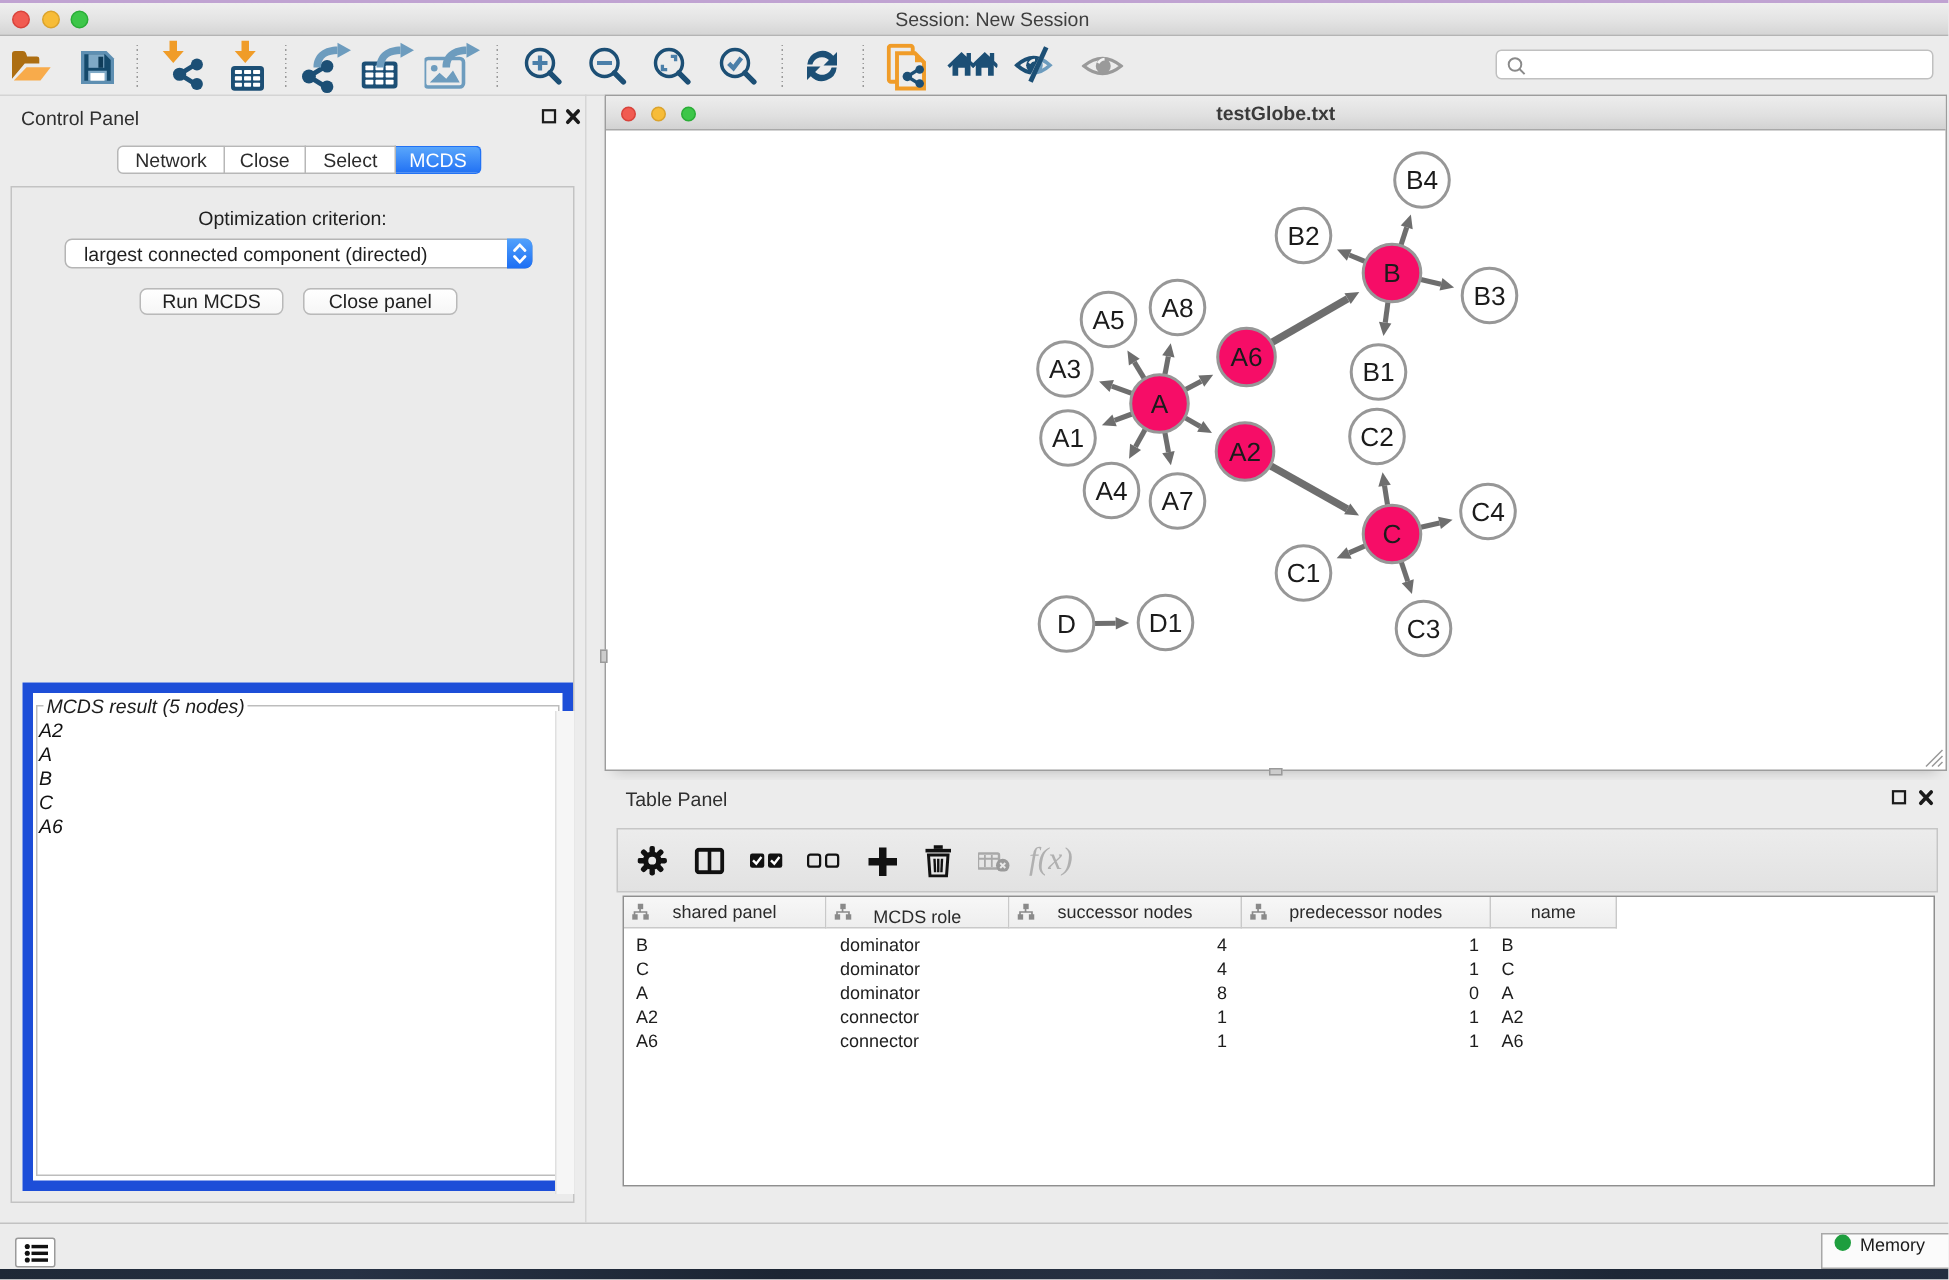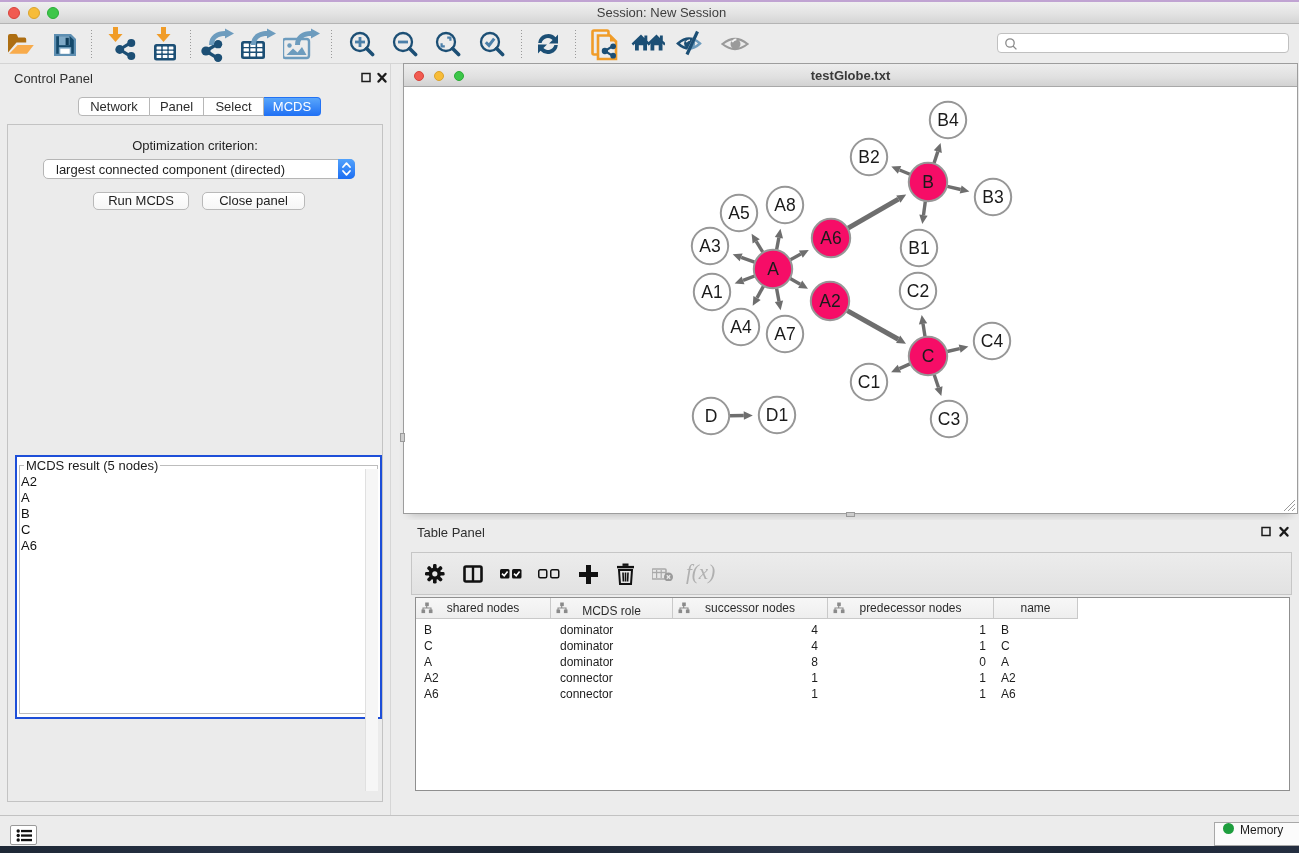--- a/index.html
+++ b/index.html
@@ -220,37 +220,37 @@
 </div>
 <div id="mainbg" class="abs"></div>
 <div class="abs" style="left:0;top:63px;width:391px;height:752px;background:#ececec;border-right:1px solid #d6d6d6;">
   <div class="paneltitle abs" style="left:14px;top:8px;">Control Panel</div>
   <svg class="abs" style="left:360px;top:8px" width="30" height="13" viewBox="0 0 30 13">
     <rect x="2" y="2.5" width="8" height="8" fill="none" stroke="#1b1b1b" stroke-width="1.5"></rect>
     <path d="M18.5 3 L25.5 10.5 M25.5 3 L18.5 10.5" stroke="#1b1b1b" stroke-width="2.4" stroke-linecap="round"></path>
   </svg>
   <div class="segwrap abs" style="left:78px;top:34px;">
     <div class="seg first" style="width:72px;">Network</div>
-    <div class="seg" style="width:54px;">Panel</div>
+    <div class="seg" style="width:54px;">Close</div>
     <div class="seg" style="width:60px;">Select</div>
     <div class="seg sel last" style="width:57px;">MCDS</div>
   </div>
   <div id="cp-inner" class="abs" style="top:61px;">
     <div class="abs" style="left:0;top:13px;width:374px;text-align:center;font-size:13px;color:#1f1f1f;">Optimization criterion:</div>
     <div class="abs" style="left:35px;top:34px;width:312px;height:20px;background:#fff;border:1px solid #b5b5b5;border-radius:5px;">
       <div class="abs" style="left:12px;top:2px;font-size:13px;color:#1f1f1f;">largest connected component (directed)</div>
       <div class="abs" style="right:-1px;top:-1px;width:17px;height:20px;background:linear-gradient(180deg,#52a2fc,#1c6ef3);border-radius:0 5px 5px 0;">
         <svg width="17" height="20" viewBox="0 0 17 20">
             <path d="M5 8 L8.5 4.2 L12 8 M5 12 L8.5 15.8 L12 12" fill="none" stroke="#fff" stroke-width="1.8" stroke-linejoin="round" stroke-linecap="round"></path>
           </svg>
       </div>
     </div>
     <div class="btn abs" style="left:85px;top:67px;width:96px;height:18px;line-height:16px;">Run MCDS</div>
     <div class="btn abs" style="left:194px;top:67px;width:103px;height:18px;line-height:16px;">Close panel</div>
-    <div class="abs" style="left:7px;top:330px;width:367px;height:264px;background:#fff;border:2px solid #1d4ed8;">
+    <div class="abs" style="left:7px;top:330px;width:367px;height:339px;background:#fff;border:7px solid #1d4ed8;font-style:italic;">
       <div class="abs" style="left:2px;top:8px;right:2px;bottom:3px;border:1px solid #bdbdbd;"></div>
       <div class="fieldset-title abs" style="left:7px;top:1px;">MCDS result (5 nodes)</div>
       <div class="abs" style="left:4px;top:17px;font-size:13px;line-height:16px;color:#111;">A2<br>A<br>B<br>C<br>A6</div>
       <div class="abs" style="left:348px;top:12px;width:13px;height:322px;background:#f6f6f6;border-left:1px solid #e0e0e0;"></div>
     </div>
   </div>
 </div>
 <div id="netwin" class="abs">
   <div id="nettitle" class="abs">
     <div class="tl abs" style="left:10px;top:7px;width:10px;height:10px;background:#f15b51;border:0.5px solid #d8433b;"></div>
@@ -409,21 +409,21 @@
   <div id="tp-table" class="abs" style="left:11px;top:77px;">
     <div class="th" style="left:0px;width:135px;">
         <span style="position:absolute;left:5px;top:4px;"><svg width="12" height="12" viewBox="0 0 12 12" style="flex:0 0 auto">
             <g fill="#8a8a8a">
               <rect x="4.2" y="0.5" width="3.6" height="3.6"></rect>
               <path d="M5.7 4 v2 M2 8 V6 H10 V8" stroke="#8a8a8a" stroke-width="1.1" fill="none"></path>
               <rect x="0.5" y="7.5" width="3.6" height="3.6"></rect>
               <rect x="7.9" y="7.5" width="3.6" height="3.6"></rect>
             </g>
           </svg></span>
-        <span>shared nodes</span>
+        <span>shared panel</span>
       </div>
 <div class="th" style="left:135px;width:122px;align-items:flex-end;">
         <span style="position:absolute;left:5px;top:4px;"><svg width="12" height="12" viewBox="0 0 12 12" style="flex:0 0 auto">
             <g fill="#8a8a8a">
               <rect x="4.2" y="0.5" width="3.6" height="3.6"></rect>
               <path d="M5.7 4 v2 M2 8 V6 H10 V8" stroke="#8a8a8a" stroke-width="1.1" fill="none"></path>
               <rect x="0.5" y="7.5" width="3.6" height="3.6"></rect>
               <rect x="7.9" y="7.5" width="3.6" height="3.6"></rect>
             </g>
           </svg></span>

